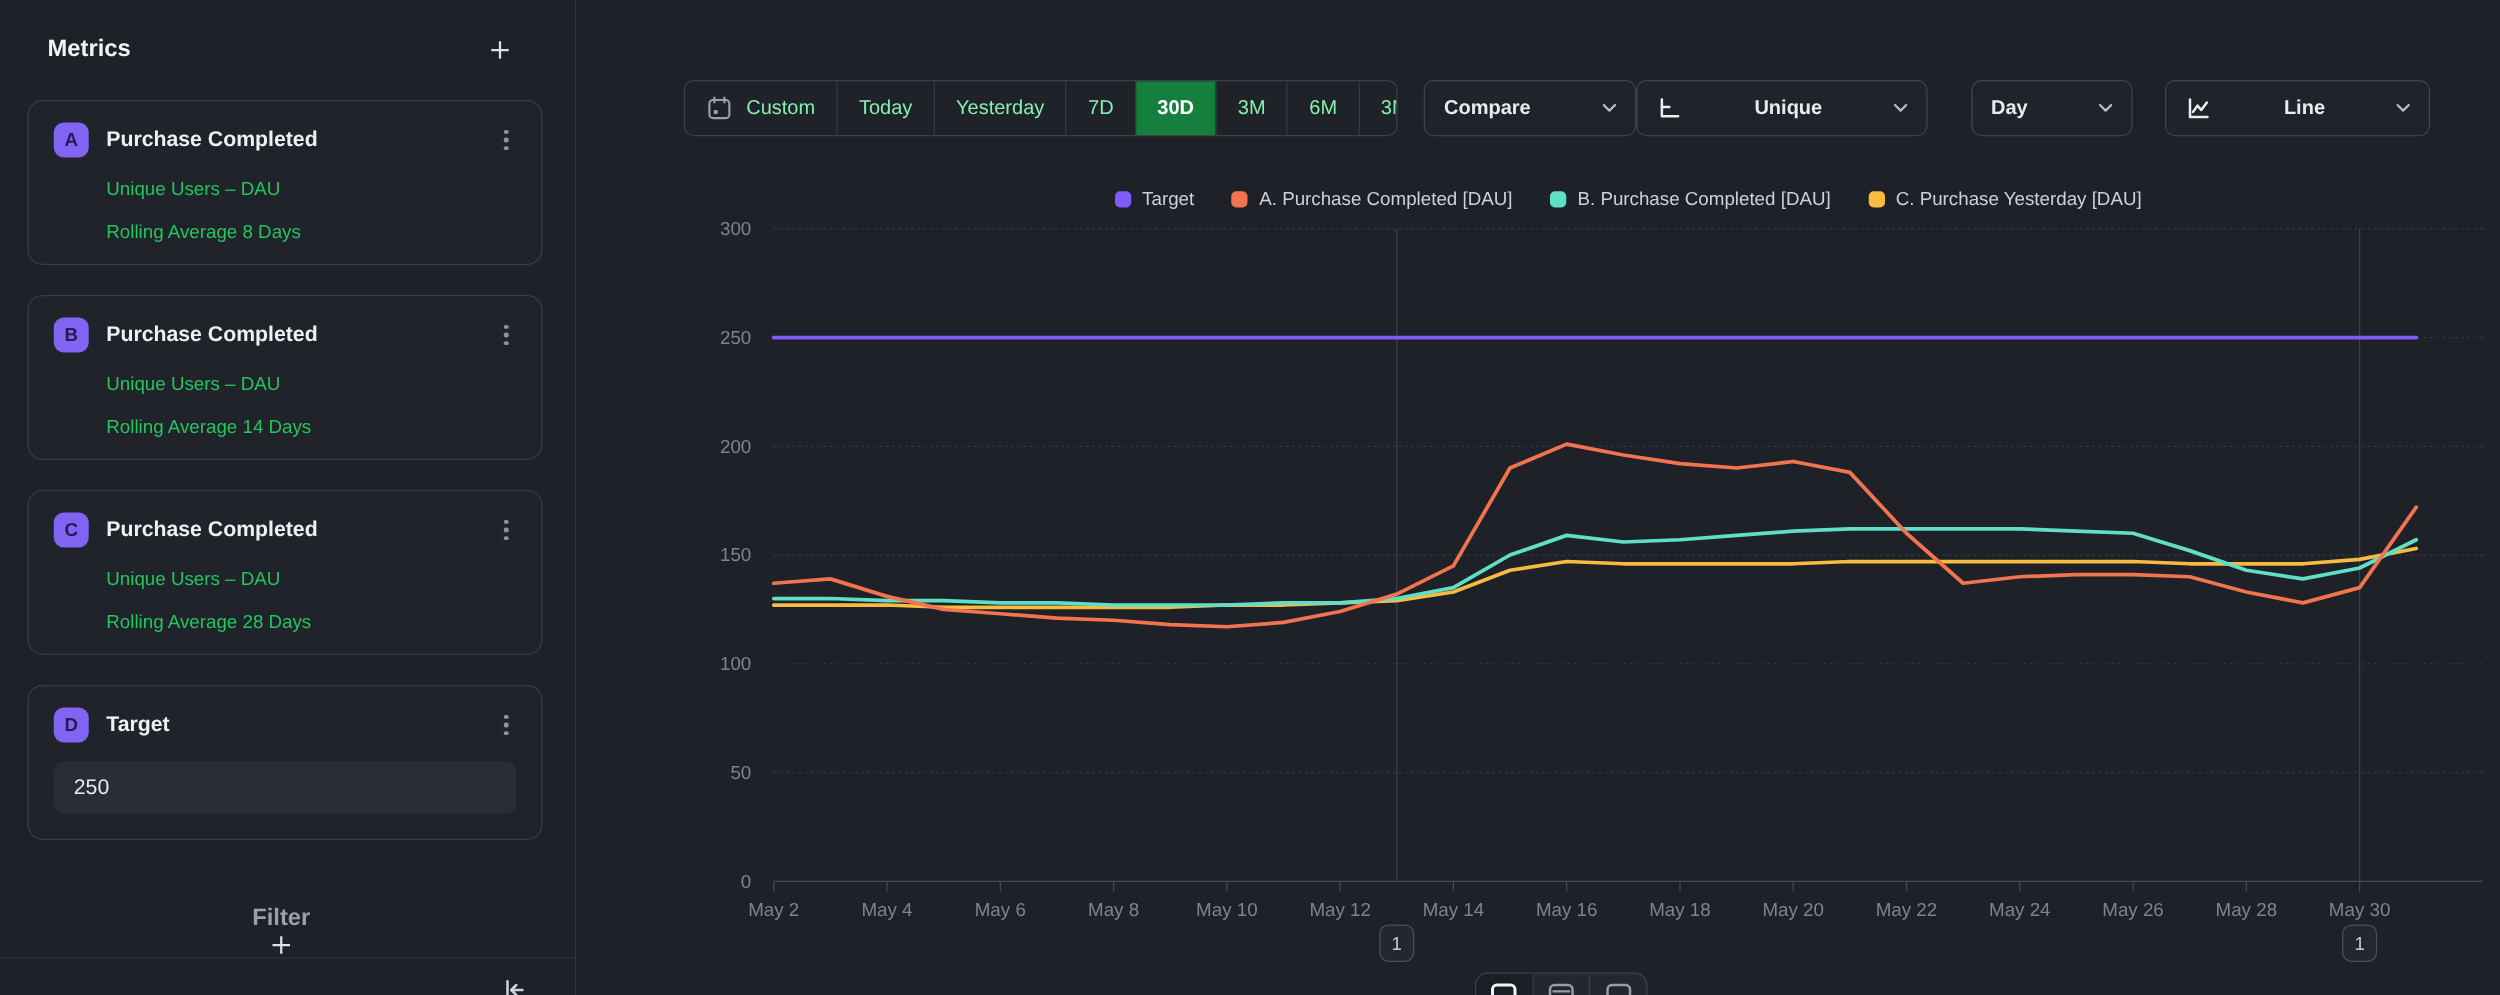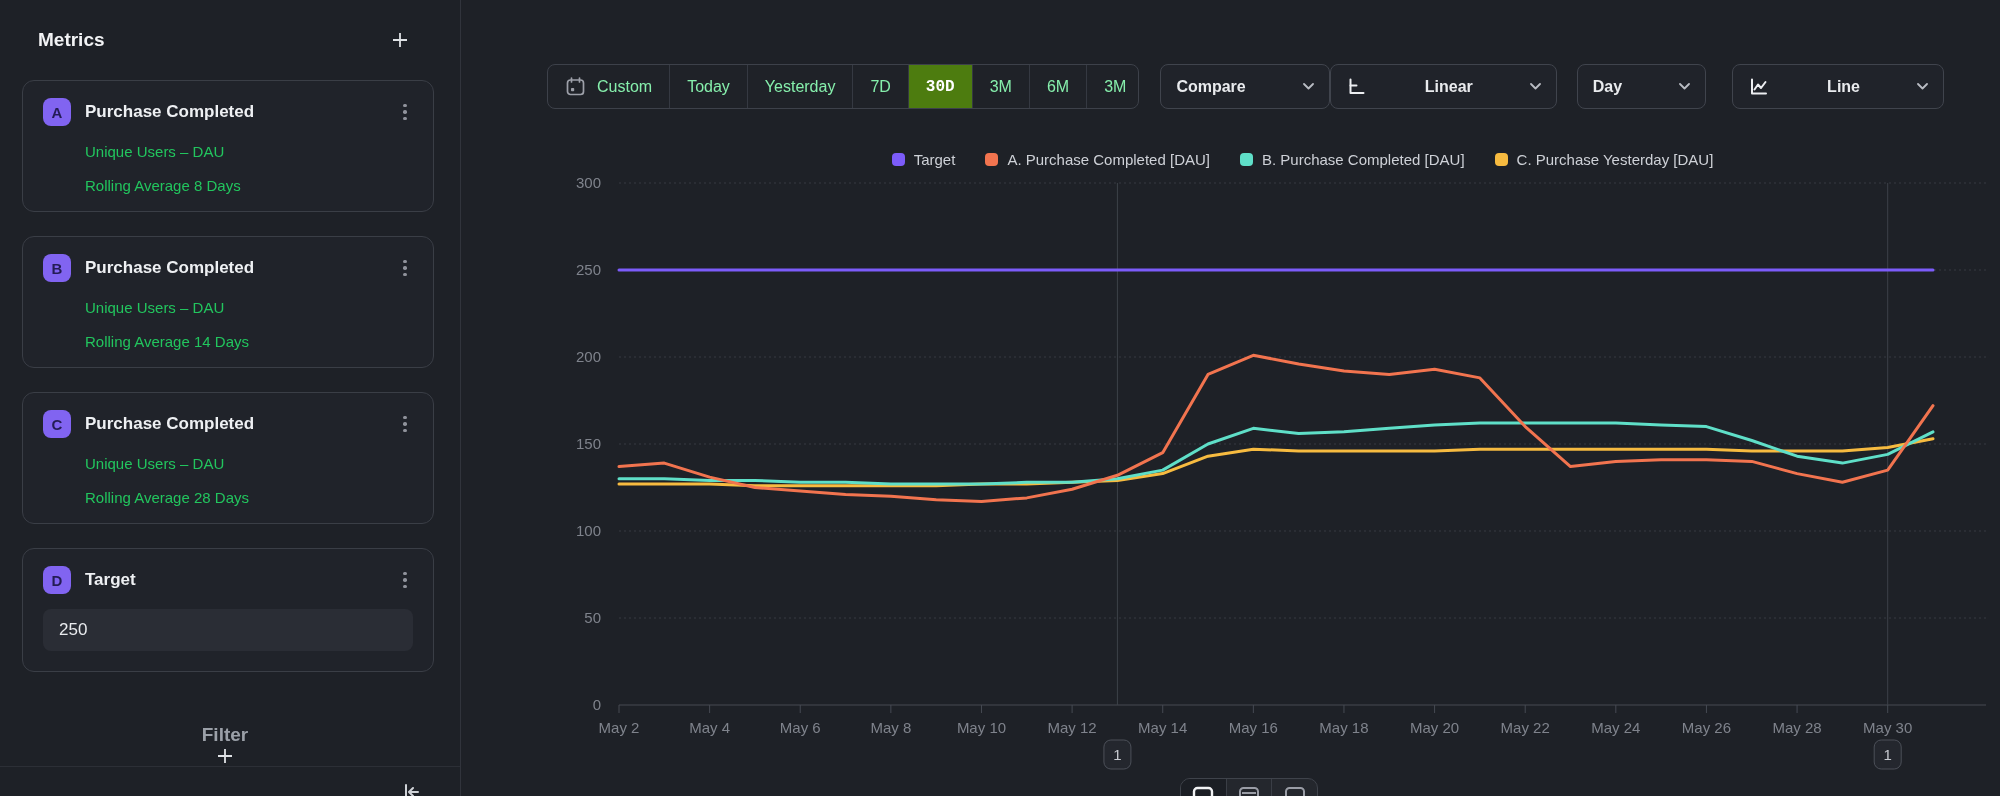--- a/index.html
+++ b/index.html
@@ -24,21 +24,21 @@
   .card-sub { margin-left:42px; margin-top:17px; font-size:15px; color:#22c55e; }
   .target-input { margin-top:15px; height:42px; border-radius:8px; background:#2a2d35; display:flex; align-items:center; padding:0 16px; font-size:17px; color:#e9ebee; }
   .side-divider { position:absolute; left:0; top:766px; width:460px; height:1px; background:#2c2f36; }
   .collapse-btn { position:absolute; left:396px; top:780px; width:32px; height:30px; display:flex; align-items:flex-start; justify-content:center; cursor:pointer; }
   
   .main { position:absolute; left:461px; top:0; width:1539px; height:796px; }
   .toolbar { position:absolute; left:86px; right:56px; top:64px; height:45px; display:flex; align-items:center; }
   .seg-ctl { display:flex; align-items:stretch; height:45px; border:1px solid #3d414a; border-radius:8px; background:#1f2228; overflow:hidden; }
   .seg { display:flex; align-items:center; justify-content:center; padding:0 17px; font-size:16px; color:#86efac; border-right:1px solid #353942; cursor:pointer; white-space:nowrap; }
   .seg:last-child { border-right:none; }
-  .seg.active { background:#4d7c0f; color:#ffffff; font-weight:bold;font-family:Liberation Mono, monospace; }
+  .seg.active { background:#15803d; color:#ffffff; font-weight:bold; }
   .seg .cal { margin-right:11px; display:flex; }
   .tb-btn { height:45px; border:1px solid #40444d; border-radius:8px; background:#20232a; display:flex; align-items:center; padding:0 15px; font-size:16px; font-weight:bold; color:#e9ebee; cursor:pointer; white-space:nowrap;gap:48px; }
   .tb-btn .ic { display:flex; margin-right:10px; }
   .tb-btn .chev { display:flex; margin-left:9px; }
   .spacer { flex:1 1 auto; }
   .legend { position:absolute; left:158px; right:14px; top:146px; height:26px; display:flex; align-items:center; justify-content:center; gap:30px; }
   .legend-item { display:flex; align-items:center; gap:9px; }
   .legend-swatch { width:13px; height:13px; border-radius:4px; flex:none; }
   .legend-label { font-size:15px; color:#ced1d7; }
   .chart-layer { position:absolute; left:0; top:0; width:1539px; height:796px; pointer-events:none; }
@@ -185,29 +185,29 @@
 
       <div class="spacer"></div>
 
       <div class="tb-btn">
         <span class="ic">
           <svg width="21" height="21" viewBox="0 0 21 21">
               <path d="M4.5 3.5v13.5h13" stroke="#eceef1" stroke-width="2" fill="none" stroke-linecap="round" stroke-linejoin="round"></path>
               <path d="M4.5 9.5h6" stroke="#eceef1" stroke-width="2" stroke-linecap="round"></path>
             </svg>
         </span>
-        <span>Linear</span>
+        <span>Unique</span>
         <span class="chev">
             <svg width="11" height="7" viewBox="0 0 11 7">
               <path d="M1 1l4.5 4.5L10 1" stroke="#b9bcc3" stroke-width="1.8" fill="none" stroke-linecap="round" stroke-linejoin="round"></path>
             </svg>
           </span>
       </div>
 
-      <div class="tb-btn" style="margin-left:20px;text-align:center;">
+      <div class="tb-btn" style="margin-left:35px;text-align:center;">
         <span>Day</span>
         <span class="chev">
             <svg width="11" height="7" viewBox="0 0 11 7">
               <path d="M1 1l4.5 4.5L10 1" stroke="#b9bcc3" stroke-width="1.8" fill="none" stroke-linecap="round" stroke-linejoin="round"></path>
             </svg>
           </span>
       </div>
 
       <div class="tb-btn" style="margin-left:26px;">
         <span class="ic">

